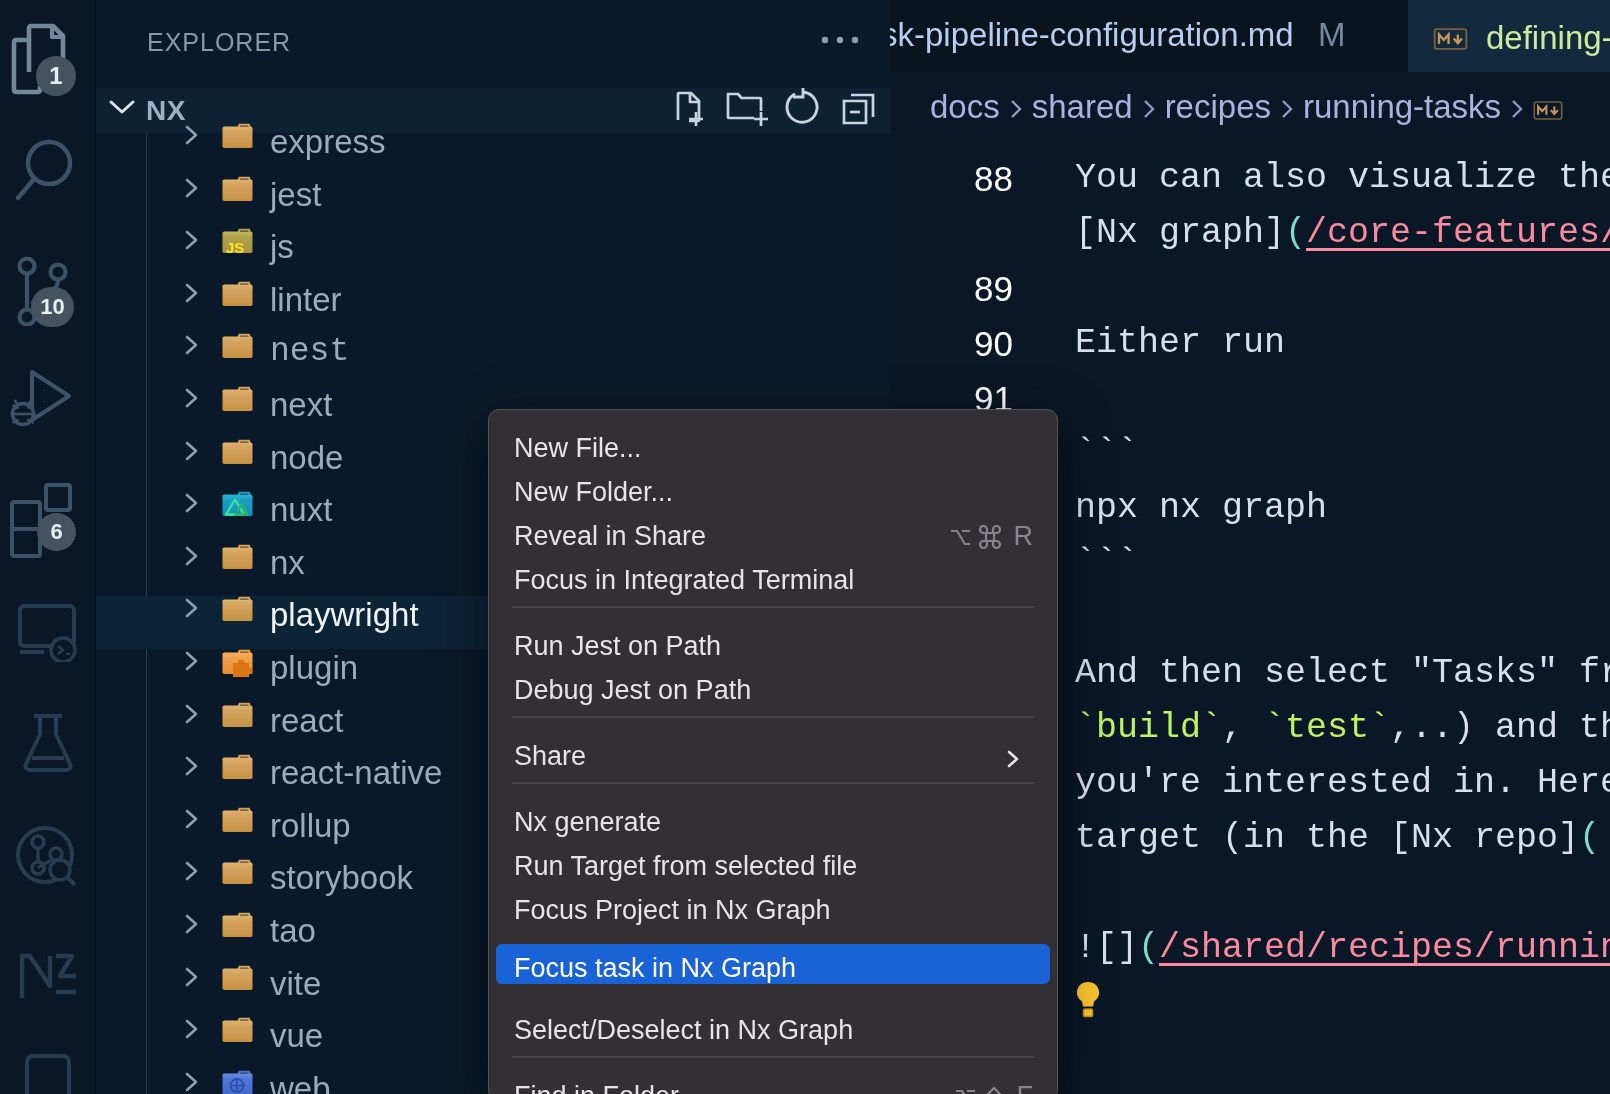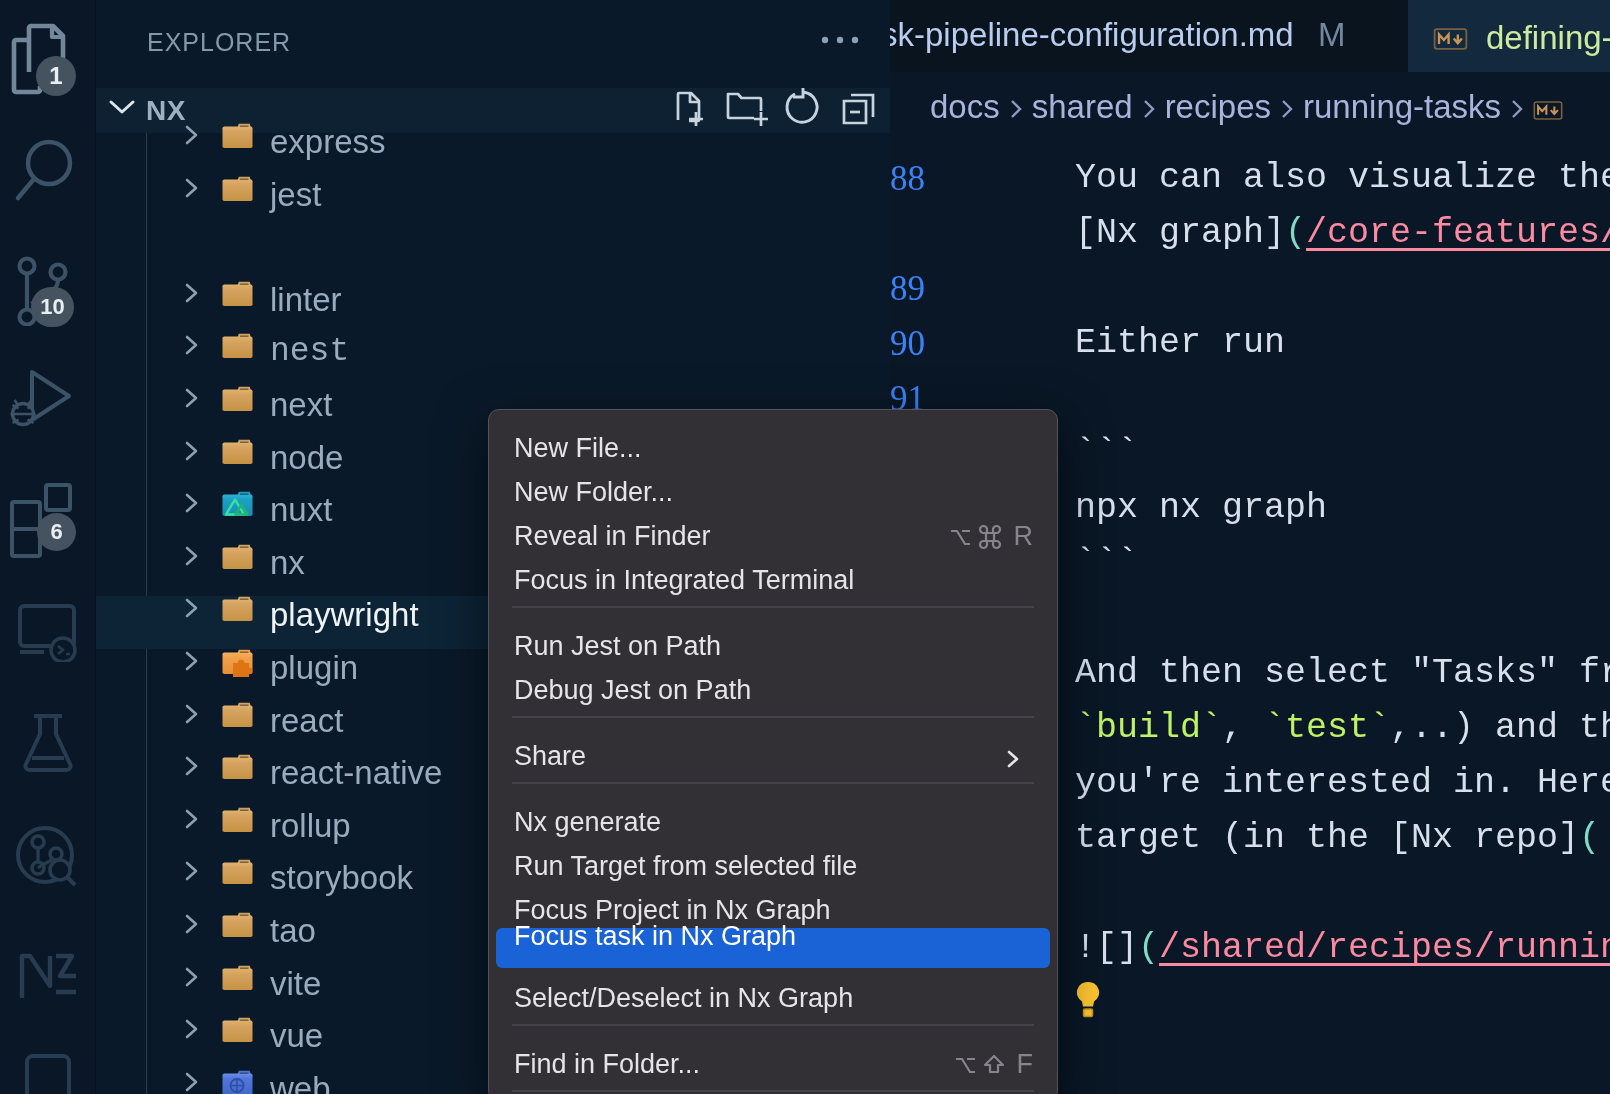--- a/index.html
+++ b/index.html
@@ -22,34 +22,34 @@
   #tabbar { position:absolute; left:0; top:0; width:720px; height:72px; background:#0a141f;
              border-bottom:3px solid #0f766e; }
   #tab1 { position:absolute; left:0; top:0; width:518px; height:72px; background:#0a141f;
           font-size:33px; color:#b9cdf0; overflow:hidden; }
   #tab2 { position:absolute; left:518px; top:0; width:202px; height:72px; background:#13293d; overflow:hidden; }
   #breadcrumbs { position:absolute; left:0; top:72px; width:720px; height:61px; font-size:33px; color:#a9b3dc;
                  display:flex; align-items:center; padding-top:9px; white-space:pre; }
   #code { position:absolute; left:0; top:133px; width:720px; height:961px;
           font-family:"Liberation Mono", monospace; font-size:35px; color:#d7dfed; }
   .cl { position:absolute; white-space:pre; line-height:55px; height:55px; left:185px; }
-  .ln { position:absolute; width:123px; color:#3b82f6; line-height:55px;
-         font-family:Liberation Serif, serif; }
+  .ln { position:absolute; width:123px; text-align:right; color:#ffffff; line-height:55px;
+         font-family:Liberation Sans, sans-serif; }
   .teal { color:#7fdbca; }
   .pinku { color:#fb8aa0; text-decoration:underline; text-underline-offset:6px; text-decoration-thickness:3px; text-decoration-skip-ink:none; }
   .green { color:#bef264; }
   #menu { left:488px; top:409px; width:570px; height:692px; background:#323035;
           border:1px solid #55525a; border-radius:11px; box-shadow:0 14px 50px rgba(0,0,0,0.55);
           padding-top:10px; font-size:27px; color:#e6e4e7; }
   .mi { position:relative; height:44px; display:flex; align-items:flex-end; padding:0 24px 0 25px; }
   .mi .sc { margin-left:auto; color:#87848b; display:flex; align-items:center; gap:5px; }
   .msep { height:22px; position:relative; }
   .msep::after { content:""; position:absolute; left:23px; right:23px; top:10px; height:1.5px; background:#454249; }
-  .mi.hl { margin:2px 7px; height:40px; background:#1a63d6; border-radius:6px; color:#fff;
-           padding:0 17px 16px 18px; }
+  .mi.hl { margin:18px 7px; height:40px; background:#1a63d6; border-radius:6px; color:#fff;
+           padding:0 17px 0 18px; }
 </style>
 </head>
 <body>
 <div class="abs" id="activitybar">
 <svg class="abs" style="left:11px;top:22px" width="58" height="74" viewBox="0 0 58 74">
  <path d="M18,50 v-44 a2,2 0 0 1 2,-2 h22 l10,10 v32 a2,2 0 0 1 -2,2 h-8" fill="none" stroke="#73879a" stroke-width="4.6" stroke-linejoin="round"></path>
  <path d="M41,4 v11 h11" fill="none" stroke="#73879a" stroke-width="4.2" stroke-linejoin="round"></path>
  <path d="M18,18 h-13 a2,2 0 0 0 -2,2 v48 a2,2 0 0 0 2,2 h22 a2,2 0 0 0 2,-2 v-4" fill="none" stroke="#73879a" stroke-width="4.6" stroke-linejoin="round"></path>
 </svg>
 <div class="badge" style="left:36px;top:56px;width:40px;height:40px;font-size:24px;">1</div>
@@ -164,20 +164,40 @@
           <defs>
             <linearGradient id="g46978" x1="0" y1="0" x2="0" y2="1">
               <stop offset="0" stop-color="#e0b26b"></stop>
               <stop offset="0.25" stop-color="#d5a360"></stop>
               <stop offset="1" stop-color="#c69344"></stop>
             </linearGradient>
           </defs>
           <rect x="0.5" y="3.5" width="30" height="21.5" rx="1.8" fill="url(#g46978)"></rect>
         </svg></span>
       <span class="lbl">jest</span>
+    </div>
+<div class="treerow" style="top:228.2px;">
+      <span class="chev">
+        <svg width="17" height="24" viewBox="0 0 17 24">
+          <polyline points="4,4 13,12 4,20" fill="none" stroke="#8ba0b3" stroke-width="2.6" stroke-linecap="round" stroke-linejoin="round"></polyline>
+        </svg>
+      </span>
+      <span class="fico"><svg width="31" height="28" viewBox="0 0 31 28">
+          <path d="M15.5,7 L17.5,1.8 H27 L28.5,7 Z" fill="#0a1724" stroke="#b2a14c" stroke-width="2"></path>
+          <defs>
+            <linearGradient id="g49323" x1="0" y1="0" x2="0" y2="1">
+              <stop offset="0" stop-color="#c4b45e"></stop>
+              <stop offset="0.25" stop-color="#b2a14c"></stop>
+              <stop offset="1" stop-color="#a6953f"></stop>
+            </linearGradient>
+          </defs>
+          <rect x="0.5" y="3.5" width="30" height="21.5" rx="1.8" fill="url(#g49323)"></rect>
+          <text x="4" y="25" font-family="Liberation Sans" font-size="15" font-weight="bold" fill="#ffe11e">JS</text>
+        </svg></span>
+      <span class="lbl">js</span>
     </div>
 <div class="treerow" style="top:280.8px;">
       <span class="chev">
         <svg width="17" height="24" viewBox="0 0 17 24">
           <polyline points="4,4 13,12 4,20" fill="none" stroke="#8ba0b3" stroke-width="2.6" stroke-linecap="round" stroke-linejoin="round"></polyline>
         </svg>
       </span>
       <span class="fico"><svg width="31" height="28" viewBox="0 0 31 28">
           <path d="M15.5,7 L17.5,1.8 H27 L28.5,7 Z" fill="#0a1724" stroke="#d5a360" stroke-width="2"></path>
           <defs>
@@ -533,21 +553,21 @@
     </div>
 </div>
 <div class="abs" id="menu">
     <div class="mi">
       <span>New File...</span>
     </div>
 <div class="mi">
       <span>New Folder...</span>
     </div>
 <div class="mi">
-      <span>Reveal in Finder</span>
+      <span>Reveal in Share</span>
       <span class="sc">
         <svg width="24" height="24" viewBox="0 0 24 24">
           <path d="M3,6 h6 l8,13 h5 M14,6 h8" fill="none" stroke="#87848b" stroke-width="2.2"></path>
         </svg>
         <svg width="26" height="26" viewBox="0 0 26 26">
           <path d="M9,9 v8 h8 v-8 Z M9,9 H6.5 a3.5,3.5 0 1 1 3.5,-3.5 V9 M17,9 h2.5 A3.5,3.5 0 1 0 16,5.5 V9 M9,17 H6.5 A3.5,3.5 0 1 0 10,20.5 V17 M17,17 h2.5 a3.5,3.5 0 1 1 -3.5,3.5 V17" fill="none" stroke="#87848b" stroke-width="2.2"></path>
         </svg>
         <span style="margin-left:6px">R</span>
       </span>
     </div>

